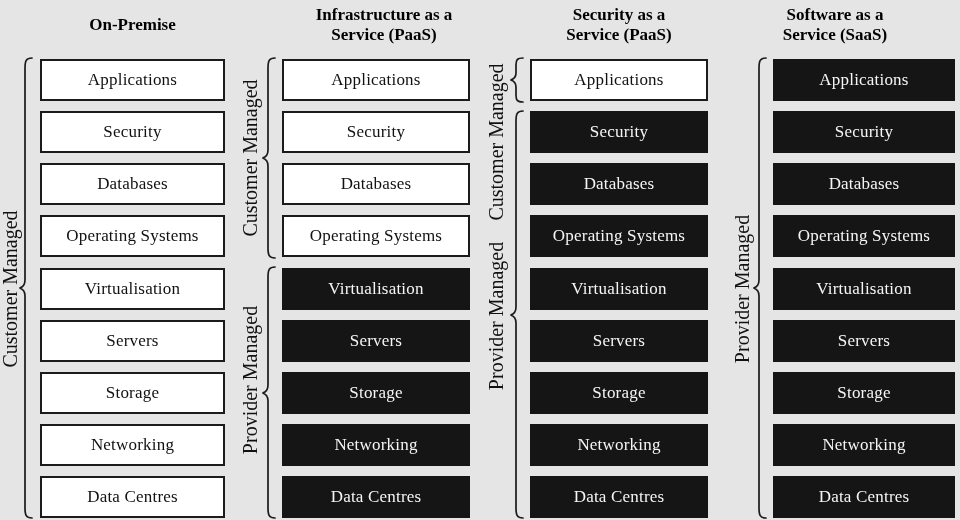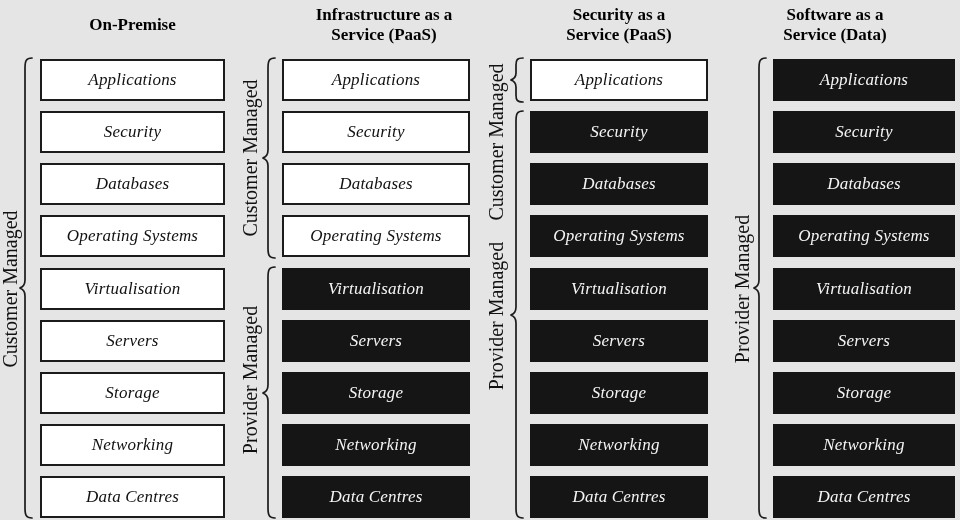--- a/index.html
+++ b/index.html
@@ -7,21 +7,21 @@
     position:relative;width:960px;height:520px;background:#e5e5e5;
     font-family:"Liberation Serif","DejaVu Serif",serif;overflow:hidden;
   }
   .col-header{
     position:absolute;top:2px;height:46px;
     display:flex;flex-direction:column;justify-content:center;
     text-align:center;font-weight:bold;font-size:17px;line-height:20px;color:#000;
   }
   .col-boxes{
     position:absolute;top:59px;height:459px;
-    display:flex;flex-direction:column;justify-content:space-between;font-style:italic;
+    display:flex;flex-direction:column;justify-content:space-between;
   }
   .box{
     height:42px;box-sizing:border-box;
     display:flex;align-items:center;justify-content:center;
     font-size:17px;letter-spacing:.2px;
   }
   .box.light{background:#ffffff;border:2px solid #1b1b1b;color:#111111;}
   .box.dark{background:#151515;border:2px solid #151515;color:#f5f5f5;}
   .bracket{position:absolute;}
   .bracket path{stroke:#1b1b1b;stroke-width:1.7;fill:none;stroke-linecap:round;}
@@ -42,21 +42,21 @@
   <div class="col-header" style="left:290px;width:188px;">
     <div>Infrastructure as a</div>
     <div>Service (PaaS)</div>
   </div>
   <div class="col-header" style="left:530px;width:178px;">
     <div>Security as a</div>
     <div>Service (PaaS)</div>
   </div>
   <div class="col-header" style="left:744px;width:182px;">
     <div>Software as a</div>
-    <div>Service (Data)</div>
+    <div>Service (SaaS)</div>
   </div>
 
   <div class="col-boxes" style="left:40px;width:185px;">
     <div class="box light">Applications</div>
     <div class="box light">Security</div>
     <div class="box light">Databases</div>
     <div class="box light">Operating Systems</div>
     <div class="box light">Virtualisation</div>
     <div class="box light">Servers</div>
     <div class="box light">Storage</div>

